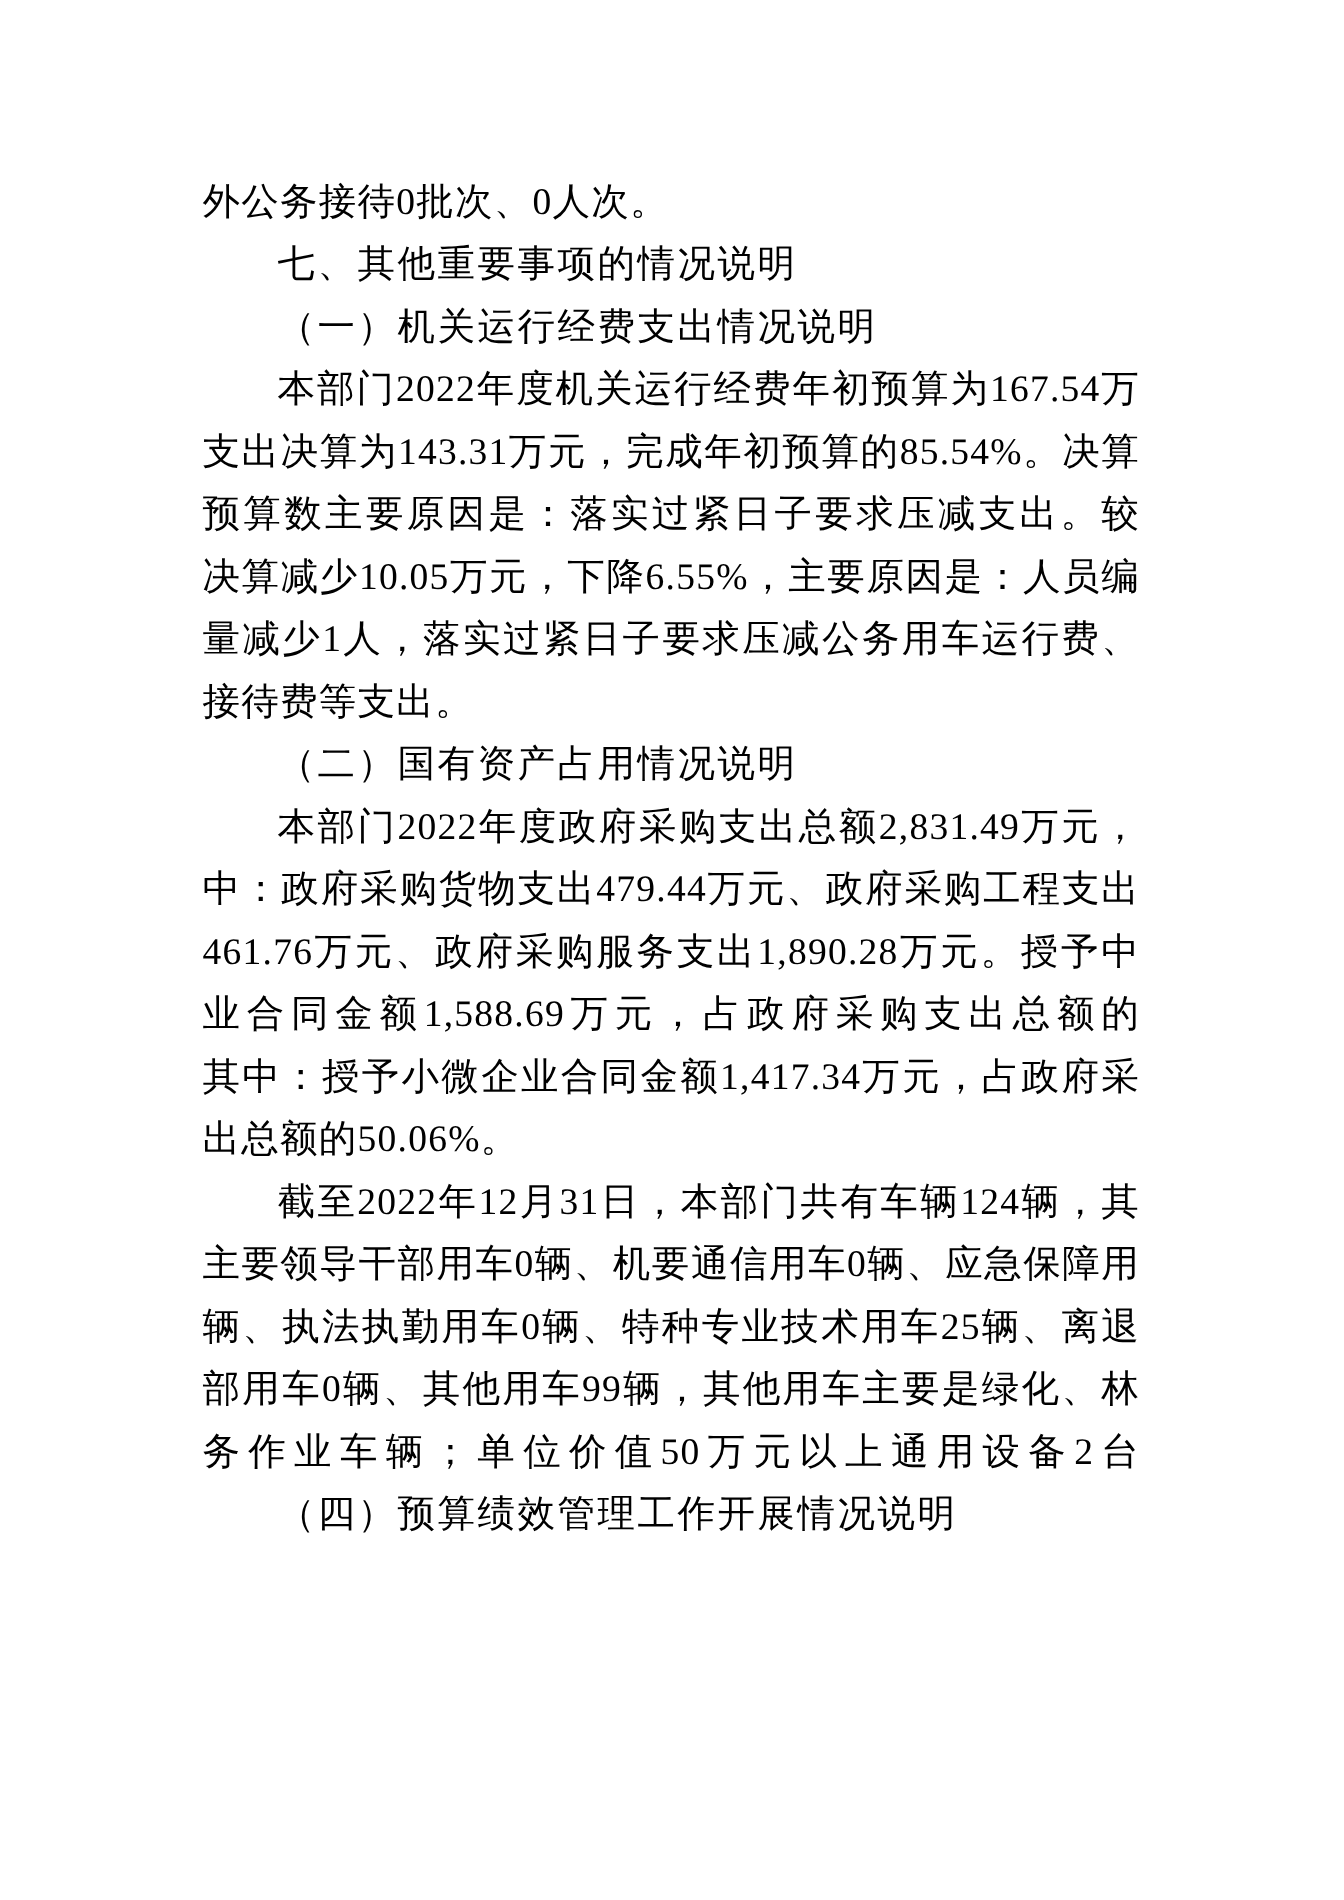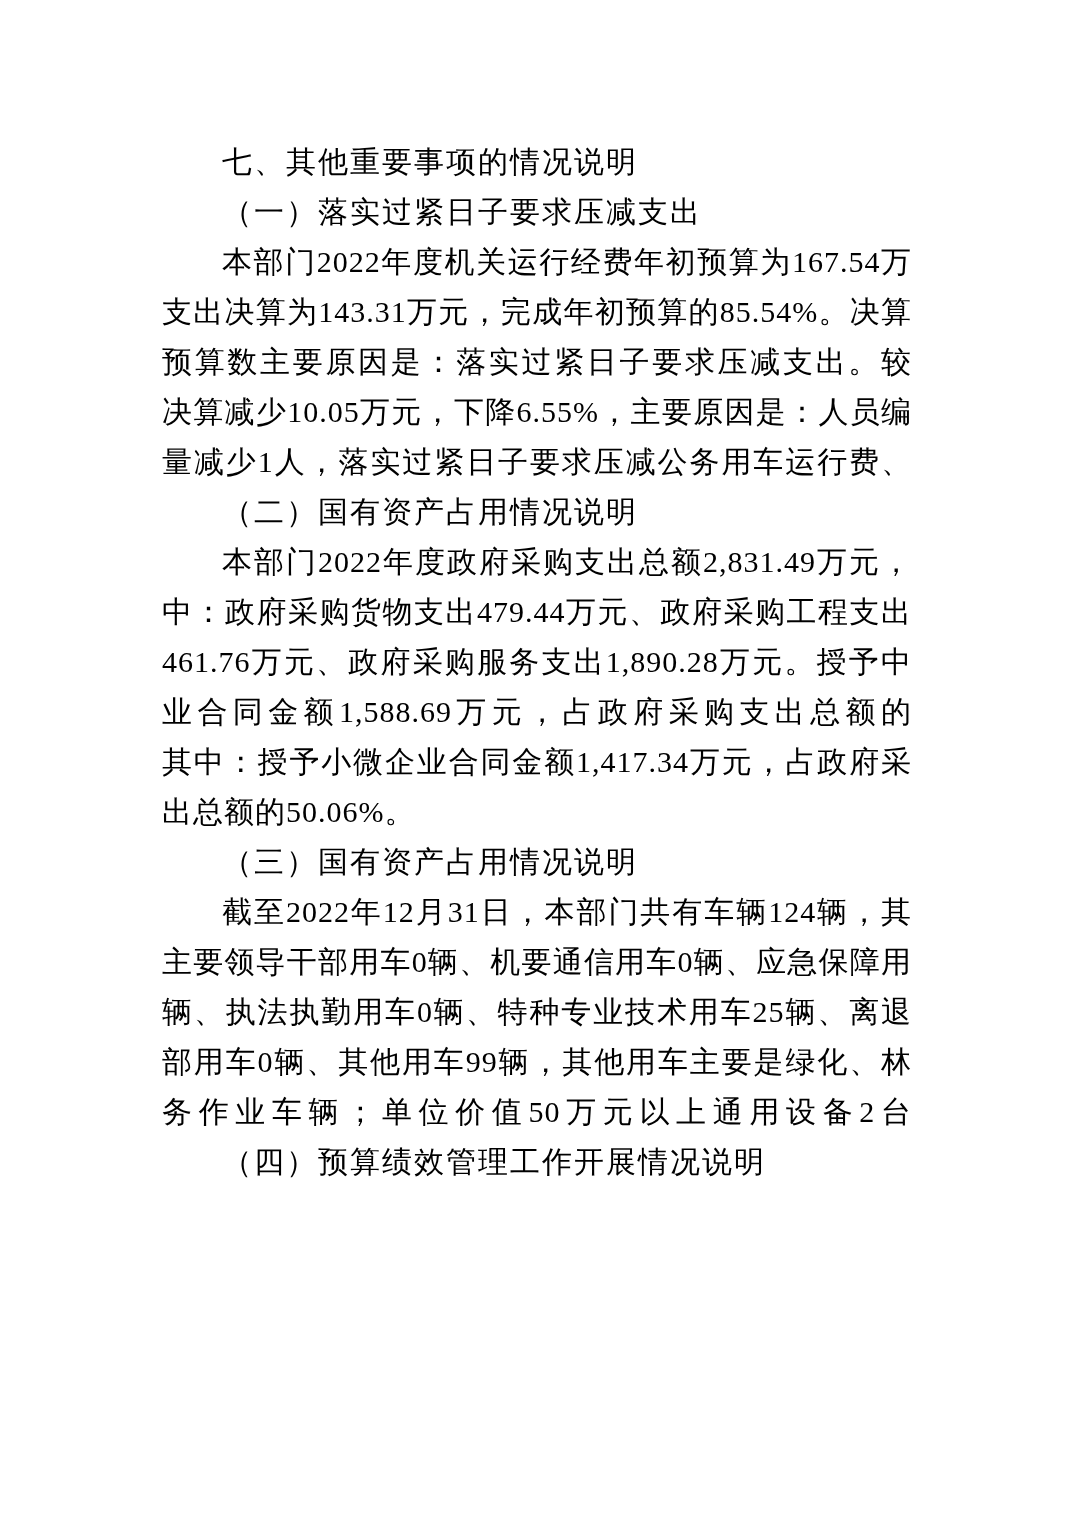--- a/index.html
+++ b/index.html
@@ -36,34 +36,35 @@
   .heading {
     font-weight: normal;
     text-indent: 60px;
     letter-spacing: 2px;
   }
 </style>
 </head>
 <body>
 
 <div class="page">
+  <div class="line">外公务接待0批次、0人次。</div>
   <div class="line heading">七、其他重要事项的情况说明</div>
-  <div class="line heading">（一）落实过紧日子要求压减支出</div>
+  <div class="line heading">（一）机关运行经费支出情况说明</div>
   <div class="line indent fill">本部门2022年度机关运行经费年初预算为167.54万元，</div>
   <div class="line fill">支出决算为143.31万元，完成年初预算的85.54%。决算小于</div>
   <div class="line fill">预算数主要原因是：落实过紧日子要求压减支出。较2021年</div>
   <div class="line fill">决算减少10.05万元，下降6.55%，主要原因是：人员编制数</div>
   <div class="line fill">量减少1人，落实过紧日子要求压减公务用车运行费、公务</div>
+  <div class="line">接待费等支出。</div>
   <div class="line heading">（二）国有资产占用情况说明</div>
   <div class="line indent fill">本部门2022年度政府采购支出总额2,831.49万元，其</div>
   <div class="line fill">中：政府采购货物支出479.44万元、政府采购工程支出</div>
   <div class="line fill">461.76万元、政府采购服务支出1,890.28万元。授予中小企</div>
   <div class="line fill">业合同金额1,588.69万元，占政府采购支出总额的56.11%，</div>
   <div class="line fill">其中：授予小微企业合同金额1,417.34万元，占政府采购支</div>
   <div class="line">出总额的50.06%。</div>
-  <div class="line heading">（三）国有资产占用情况说明</div>
   <div class="line indent fill">截至2022年12月31日，本部门共有车辆124辆，其中，</div>
   <div class="line fill">主要领导干部用车0辆、机要通信用车0辆、应急保障用车0</div>
   <div class="line fill">辆、执法执勤用车0辆、特种专业技术用车25辆、离退休干</div>
   <div class="line fill">部用车0辆、其他用车99辆，其他用车主要是绿化、林业业</div>
   <div class="line fill">务作业车辆；单位价值50万元以上通用设备2台（套），100</div>
   <div class="line heading">（四）预算绩效管理工作开展情况说明</div>
 </div>
 
 </body></html>

